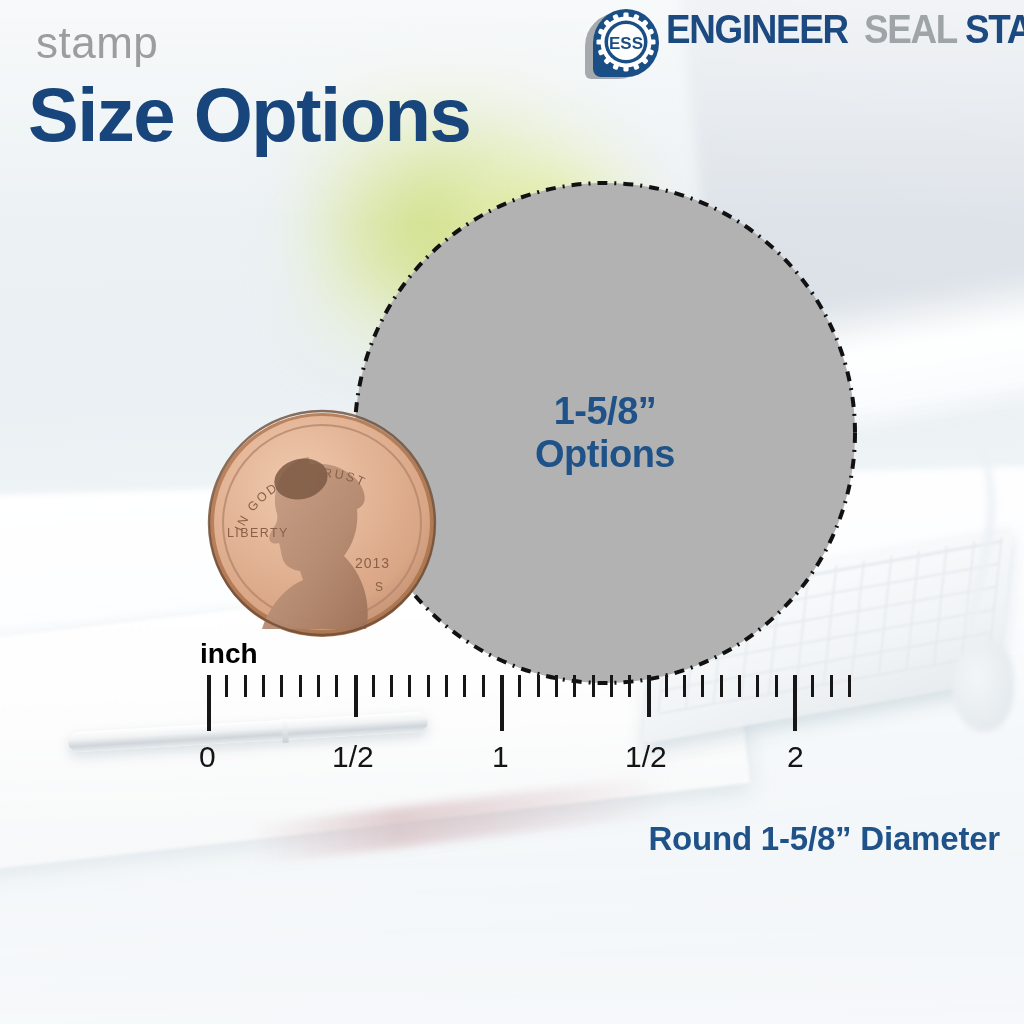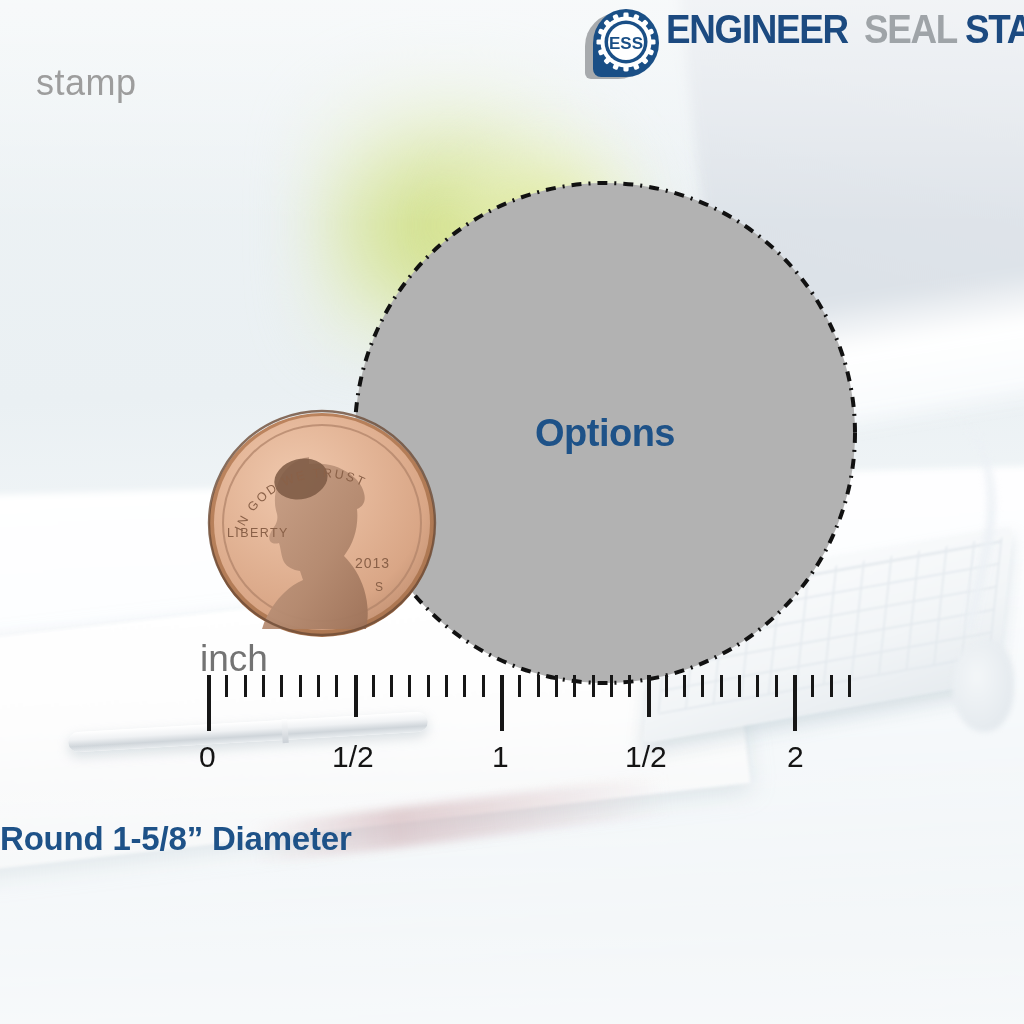--- a/index.html
+++ b/index.html
@@ -63,22 +63,22 @@
     box-shadow:0 5px 12px rgba(175,188,198,.45);}
   .bg-pen-cap{position:absolute;left:282px;top:719px;width:6px;height:24px;
     background:linear-gradient(180deg,#ffffff,#c8ced4);transform:rotate(-3.4deg);opacity:.9;}
   .bg-reddish{position:absolute;left:250px;top:800px;width:420px;height:40px;
     background:linear-gradient(90deg,rgba(204,170,175,0) 0%,rgba(196,156,162,.55) 35%,rgba(208,176,180,0) 100%);
     transform:rotate(-7deg);filter:blur(5px);}
   .bg-vign{position:absolute;inset:0;
     background:linear-gradient(180deg,rgba(255,255,255,.55) 0%,rgba(255,255,255,0) 22%,rgba(255,255,255,0) 72%,rgba(255,255,255,.55) 100%);}
 
   
-  .hdr-stamp{position:absolute;left:36px;top:21px;font-size:36px;color:#9d9d9d;
-    letter-spacing:.5px;font-weight:400;line-height:1;margin-top:44px;}
+  .hdr-stamp{position:absolute;left:36px;top:21px;font-size:44px;color:#9d9d9d;
+    letter-spacing:.5px;font-weight:400;line-height:1;}
   .hdr-title{position:absolute;left:28px;top:77px;font-size:76px;color:#17457c;
     font-weight:700;letter-spacing:-1.5px;line-height:1;}
 
   
   .logo{position:absolute;left:585px;top:9px;width:432px;height:76px;display:flex;align-items:flex-start;}
   .logo-badge{position:relative;width:74px;height:72px;flex:0 0 auto;}
   .logo-badge .shadow{position:absolute;left:0;top:4px;width:66px;height:66px;
     background:#a7aaad;border-radius:50% 50% 50% 6px;}
   .logo-badge .shield{position:absolute;left:8px;top:0;width:66px;height:68px;
     background:#1a4f86;border-radius:50% 50% 50% 8px;}
@@ -96,29 +96,29 @@
     border:0;}
   .circle-dash{position:absolute;left:352px;top:180px;width:506px;height:506px;}
   .circle-txt{position:absolute;left:355px;top:183px;width:500px;height:500px;
     display:flex;flex-direction:column;align-items:center;justify-content:center;
     color:#1e5288;font-weight:700;line-height:1.12;}
   .circle-txt .l1{font-size:38px;letter-spacing:-.5px;}
   .circle-txt .l2{font-size:38px;letter-spacing:-.5px;}
 
   
   .ruler{position:absolute;left:0;top:630px;width:1024px;height:170px;}
-  .ruler .lbl-inch{position:absolute;left:200px;top:8px;font-size:37px;color:#737373;font-weight:400;}
+  .ruler .lbl-inch{position:absolute;left:200px;top:8px;font-size:28px;color:#000000;font-weight:700;}
   .tick{position:absolute;background:#161616;width:3px;}
   .tick.major{width:4px;height:56px;top:45px;}
   .tick.half{width:4px;height:42px;top:45px;}
   .tick.minor{width:3px;height:22px;top:45px;}
   .rlbl{position:absolute;font-size:30px;color:#141414;font-weight:400;top:110px;}
 
   
-  .caption{position:absolute;left:0;top:820px;width:1000px;text-align:left;
+  .caption{position:absolute;left:0;top:820px;width:1000px;text-align:right;
     font-size:33px;font-weight:700;color:#1e5288;letter-spacing:-.2px;}
 </style>
 </head>
 <body>
 
 <div id="stage">
 
   <div class="bg">
     <div class="bg-base"></div>
     <div class="bg-laptop"></div>
@@ -132,20 +132,21 @@
     </div>
     <div class="bg-kb-foot"></div>
     <div class="bg-mousecord"></div>
     <div class="bg-reddish"></div>
     <div class="bg-pen"></div>
     <div class="bg-pen-cap"></div>
     <div class="bg-vign"></div>
   </div>
 
   <div class="hdr-stamp">stamp</div>
+  <div class="hdr-title">Size Options</div>
 
   <div class="logo">
     <div class="logo-badge">
       <div class="shadow"></div>
       <div class="shield"></div>
       <svg width="66" height="68" viewBox="0 0 66 68">
         <g transform="translate(33,33)">
           <g fill="#ffffff">
             <circle r="25.5" fill="#ffffff"></circle>
             <g>
@@ -179,20 +180,21 @@
       <span class="lw-stamps">STAMPS</span>
 
     </div>
   </div>
 
   <div class="circle"></div>
   <svg class="circle-dash" width="506" height="506" viewBox="0 0 506 506">
     <circle cx="253" cy="253" r="250" fill="none" stroke="#111111" stroke-width="4" stroke-dasharray="10 7 2 7" stroke-linecap="butt"></circle>
   </svg>
   <div class="circle-txt">
+    <div class="l1">1-5/8”</div>
     <div class="l2">Options</div>
   </div>
 
   <svg style="position:absolute;left:205px;top:405px;" width="235" height="235" viewBox="0 0 235 235">
     <defs>
       <radialGradient id="cface" cx="38%" cy="32%" r="78%">
         <stop offset="0%" stop-color="#f0c9ae"></stop>
         <stop offset="42%" stop-color="#e4b698"></stop>
         <stop offset="78%" stop-color="#d9a686"></stop>
         <stop offset="100%" stop-color="#c08f71"></stop>

